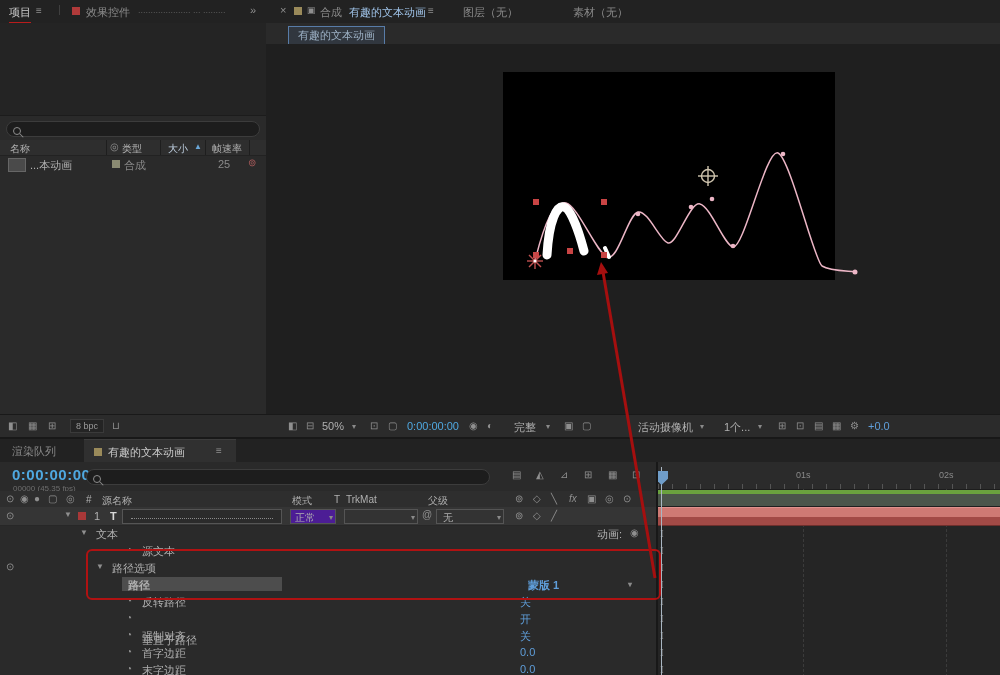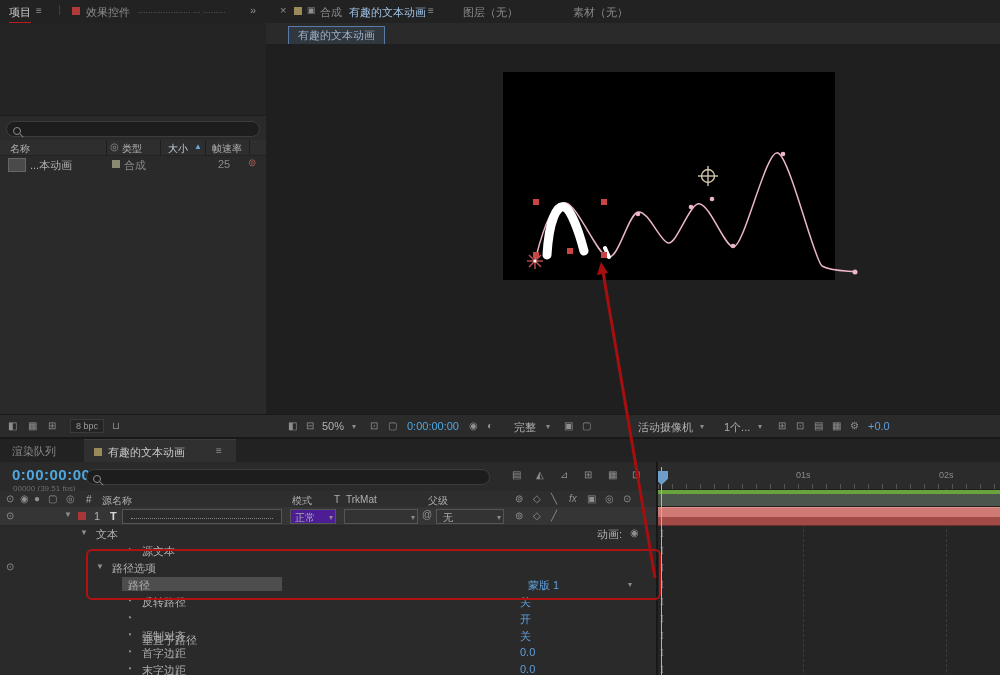--- a/index.html
+++ b/index.html
@@ -168,21 +168,21 @@
       <div class="abs" style="left:84px;top:0;width:152px;height:23px;background:#303030;border-top:1px solid #3c3c3c;">
         <span class="abs chip" style="left:10px;top:8px;background:#9a8a5a;"></span>
         <span class="abs" style="left:24px;top:5px;color:#cacaca;">有趣的文本动画</span>
         <span class="abs ico" style="left:132px;top:6px;">≡</span>
       </div>
     </div>
 
     <div class="abs" style="left:0;top:23px;width:656px;height:215px;background:#2a2a2a;">
 
       <span class="abs tc" style="left:12px;top:4px;font-size:15px;font-weight:bold;letter-spacing:.5px;">0:00:00:00</span>
-      <span class="abs" style="left:13px;top:22px;font-size:8px;color:#6e6e6e;">00000 (39.51 fps)</span>
+      <span class="abs" style="left:13px;top:22px;font-size:8px;color:#6e6e6e;">00000 (45.35 fps)</span>
       <div class="abs srch" style="left:86px;top:7px;width:402px;height:14px;">
         <span class="magn abs" style="left:6px;top:3px;"></span>
       </div>
       <span class="abs ico" style="left:512px;top:8px;">▤</span>
       <span class="abs ico" style="left:536px;top:8px;">◭</span>
       <span class="abs ico" style="left:560px;top:8px;">⊿</span>
       <span class="abs ico" style="left:584px;top:8px;">⊞</span>
       <span class="abs ico" style="left:608px;top:8px;">▦</span>
       <span class="abs ico" style="left:632px;top:8px;">⊡</span>
 
@@ -241,21 +241,21 @@
       </div>
       <div class="abs" style="left:0;top:80px;width:656px;height:17px;">
         <span class="abs ico" style="left:126px;top:3px;">◔</span>
         <span class="abs lbl" style="left:142px;top:2px;">源文本</span>
       </div>
       <div class="abs" style="left:0;top:97px;width:656px;height:17px;">
         <span class="abs ico" style="left:6px;top:3px;">⊙</span>
         <span class="abs ico" style="left:96px;top:4px;font-size:8px;">▼</span>
         <span class="abs lbl" style="left:112px;top:2px;">路径选项</span>
       </div>
-      <div class="abs" style="left:0;top:114px;width:656px;height:17px;">
+      <div class="abs" style="left:0;top:114px;width:656px;height:17px;font-weight:bold;">
         <div class="abs" style="left:122px;top:1px;width:160px;height:14px;background:#4d4d4d;">
           <span class="abs lbl" style="left:6px;top:1px;">路径</span>
         </div>
         <span class="abs val" style="left:528px;top:2px;">蒙版 1</span>
         <span class="abs ddv" style="left:628px;top:4px;">▾</span>
       </div>
       <div class="abs" style="left:0;top:131px;width:656px;height:17px;">
         <span class="abs ico" style="left:126px;top:3px;">◔</span>
         <span class="abs lbl" style="left:142px;top:2px;">反转路径</span>
         <span class="abs val" style="left:520px;top:2px;">关</span>

